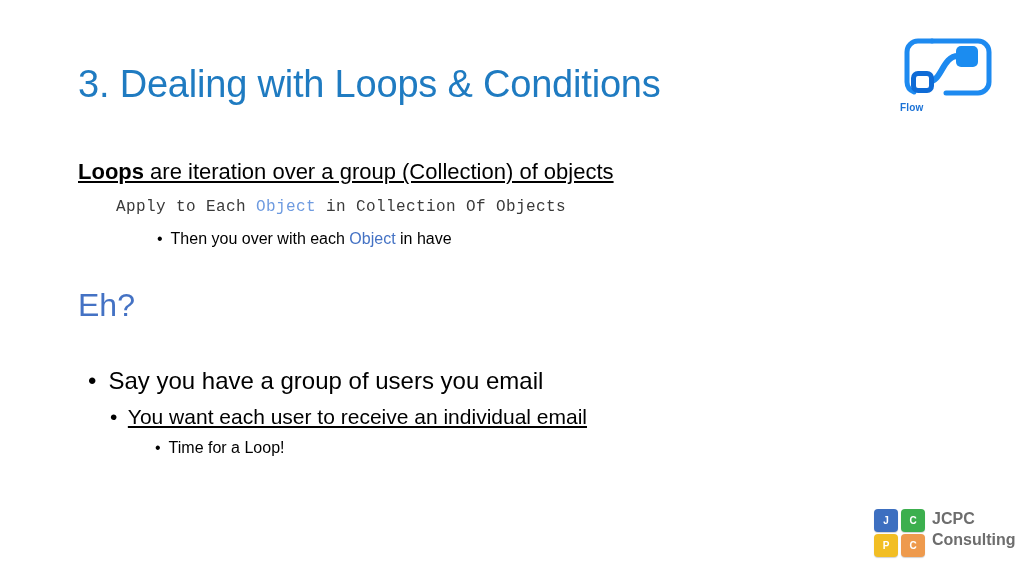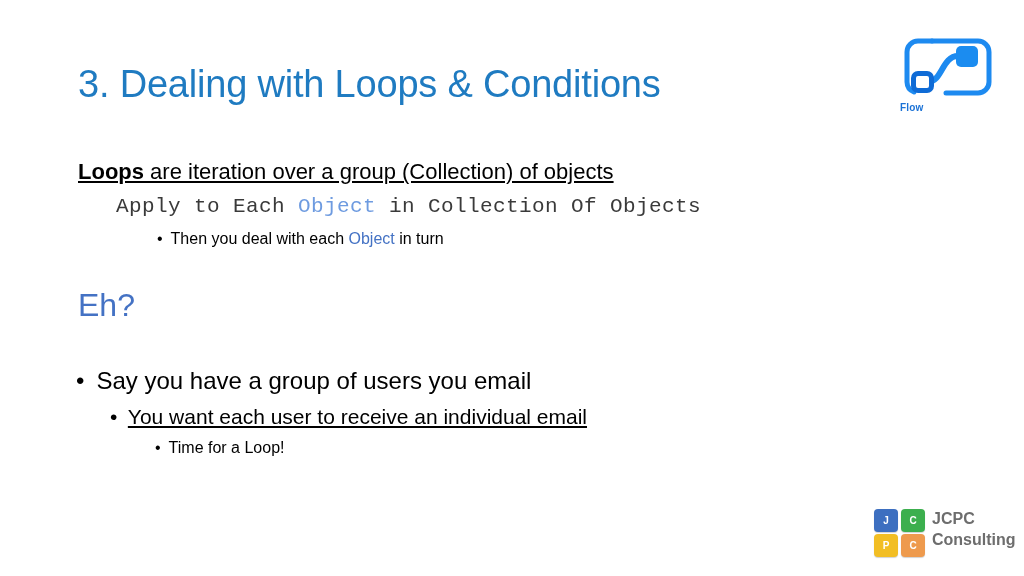--- a/index.html
+++ b/index.html
@@ -58,21 +58,21 @@
     font-size: 22px;
     line-height: 28px;
     text-decoration: underline;
   }
   .l-loops .b { font-weight: 700; }
 
   .l-mono {
     left: 116px;
     top: 194px;
     font-family: "Liberation Mono", "DejaVu Sans Mono", monospace;
-    font-size: 21px;
+    font-size: 16px;
     line-height: 26px;
     color: #3a3a3a;
     letter-spacing: 0.4px;
   }
   .l-mono .obj { color: #6E9BE0; }
 
   .l-then {
     left: 157px;
     top: 228px;
     font-size: 16px;
@@ -82,21 +82,21 @@
 
   .l-eh {
     left: 78px;
     top: 289px;
     font-size: 32px;
     line-height: 32px;
     color: #4472C4;
   }
 
   .l-say {
-    left: 76px;
+    left: 88px;
     top: 366px;
     font-size: 24px;
     line-height: 30px;
   }
 
   .l-want {
     left: 110px;
     top: 403px;
     font-size: 21px;
     line-height: 27px;
@@ -196,21 +196,21 @@
 
     <div class="line l-loops">
       <span class="b">Loops</span><span> are iteration over a group (Collection) of objects</span>
     </div>
 
     <div class="line l-mono">
       <span>Apply to Each </span><span class="obj" style="color: rgb(110, 155, 224);">Object</span><span> in Collection Of Objects</span>
     </div>
 
     <div class="line l-then">
-      <span class="bullet-dot">•</span><span>Then you deal with each </span><span class="obj" style="color: rgb(68, 114, 196);">Object</span><span> in turn</span>
+      <span class="bullet-dot">•</span><span>Then you over with each </span><span class="obj" style="color: rgb(68, 114, 196);">Object</span><span> in have</span>
     </div>
 
     <div class="line l-eh" style="color: rgb(68, 114, 196);">Eh?</div>
 
     <div class="line l-say">
       <span class="bullet-dot">•</span><span>Say you have a group of users you email</span>
     </div>
 
     <div class="line l-want">
       <span class="bullet-dot">•</span><span>You want each user to receive an individual email</span>

